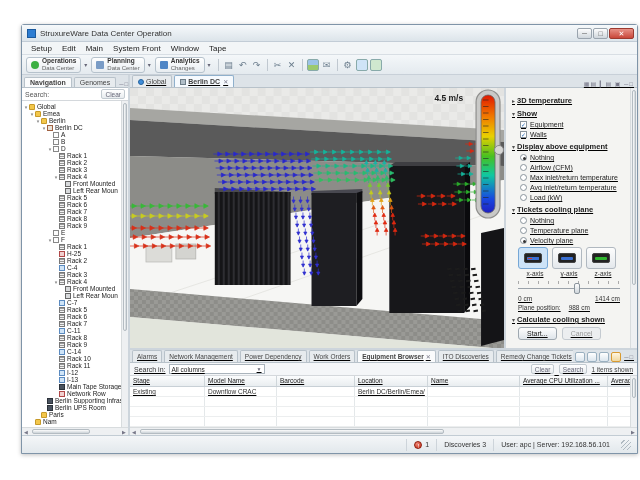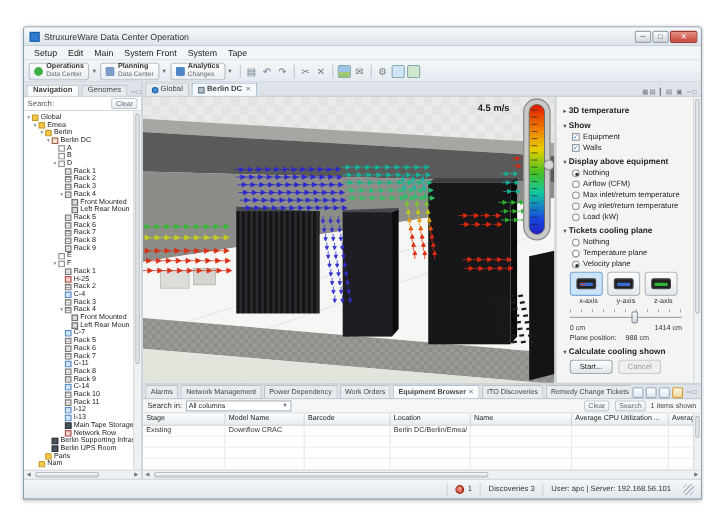--- a/index.html
+++ b/index.html
@@ -61,21 +61,21 @@
   .tic-red  { background:#f0cfcf; border-color:#b04848; }
   .tic-mount{ background:#d8dadc; border-color:#666; }
   .tic-dark { background:#49525e; border-color:#2c323a; }
   .tlabel { font-size:6.5px; color:#222; }
   .vscroll { width:7px; flex:none; background:#eef0f2; border-left:1px solid #d8dcde; position:relative; }
   .vthumb { position:absolute; left:1px; right:1px; border:1px solid #b4bcc2; border-radius:2px; background:linear-gradient(90deg,#fdfdfd,#ccd3d8); }
   .hscroll { height:8px; flex:none; background:#eef0f2; border-top:1px solid #d8dcde; position:relative; }
   .hthumb { position:absolute; top:1px; bottom:1px; border:1px solid #b4bcc2; border-radius:2px; background:linear-gradient(#fdfdfd,#ccd3d8); }
   .harrow { position:absolute; top:0; width:8px; height:100%; font-size:5px; color:#778; text-align:center; line-height:8px; }
   
-  #rightarea { flex:1; display:flex; flex-direction:column; min-width:0; }
+  #rightarea { flex:1; display:flex; flex-direction:column; min-width:0;text-decoration:underline; }
   #edittabs { height:13px; display:flex; align-items:flex-end; background:#dde3e8; border-bottom:1px solid #b8c2ca; flex:none; }
   .etab { display:flex; align-items:center; font-size:7px; padding:1px 5px; border:1px solid #b8c2ca; border-bottom:none;
     border-radius:2px 2px 0 0; background:#e7ebee; color:#444; margin-left:2px; height:12px; }
   .etab.active { background:#f6fafe; border-color:#8fb0cc; font-weight:bold; }
   .etab .eico { width:6px; height:6px; margin-right:2px; flex:none; }
   .eico.globe { border-radius:50%; background:#3f8edb; border:1px solid #25639e; }
   .eico.dc { background:#b0bec8; border:1px solid #6d7d88; }
   .etab .x { margin-left:3px; font-size:6px; color:#778; }
   
   #editor { flex:none; height:260px; display:flex; min-height:0; }
@@ -159,21 +159,21 @@
     <span class="winbtn">─</span>
     <span class="winbtn">□</span>
     <span class="winbtn close">✕</span>
   </div>
 
   <div id="menubar">
       <span class="menu-item">Setup</span>
       <span class="menu-item">Edit</span>
       <span class="menu-item">Main</span>
       <span class="menu-item">System Front</span>
-      <span class="menu-item">System</span>
+      <span class="menu-item">Window</span>
       <span class="menu-item">Tape</span>
     </div>
 
   <div id="toolbar">
     <span class="persp">
       <span class="pico" style="background: rgb(60, 176, 67);"></span>
       <span class="txt">
           <div class="l1">Operations</div>
           <div class="l2">Data Center</div>
         </span>

